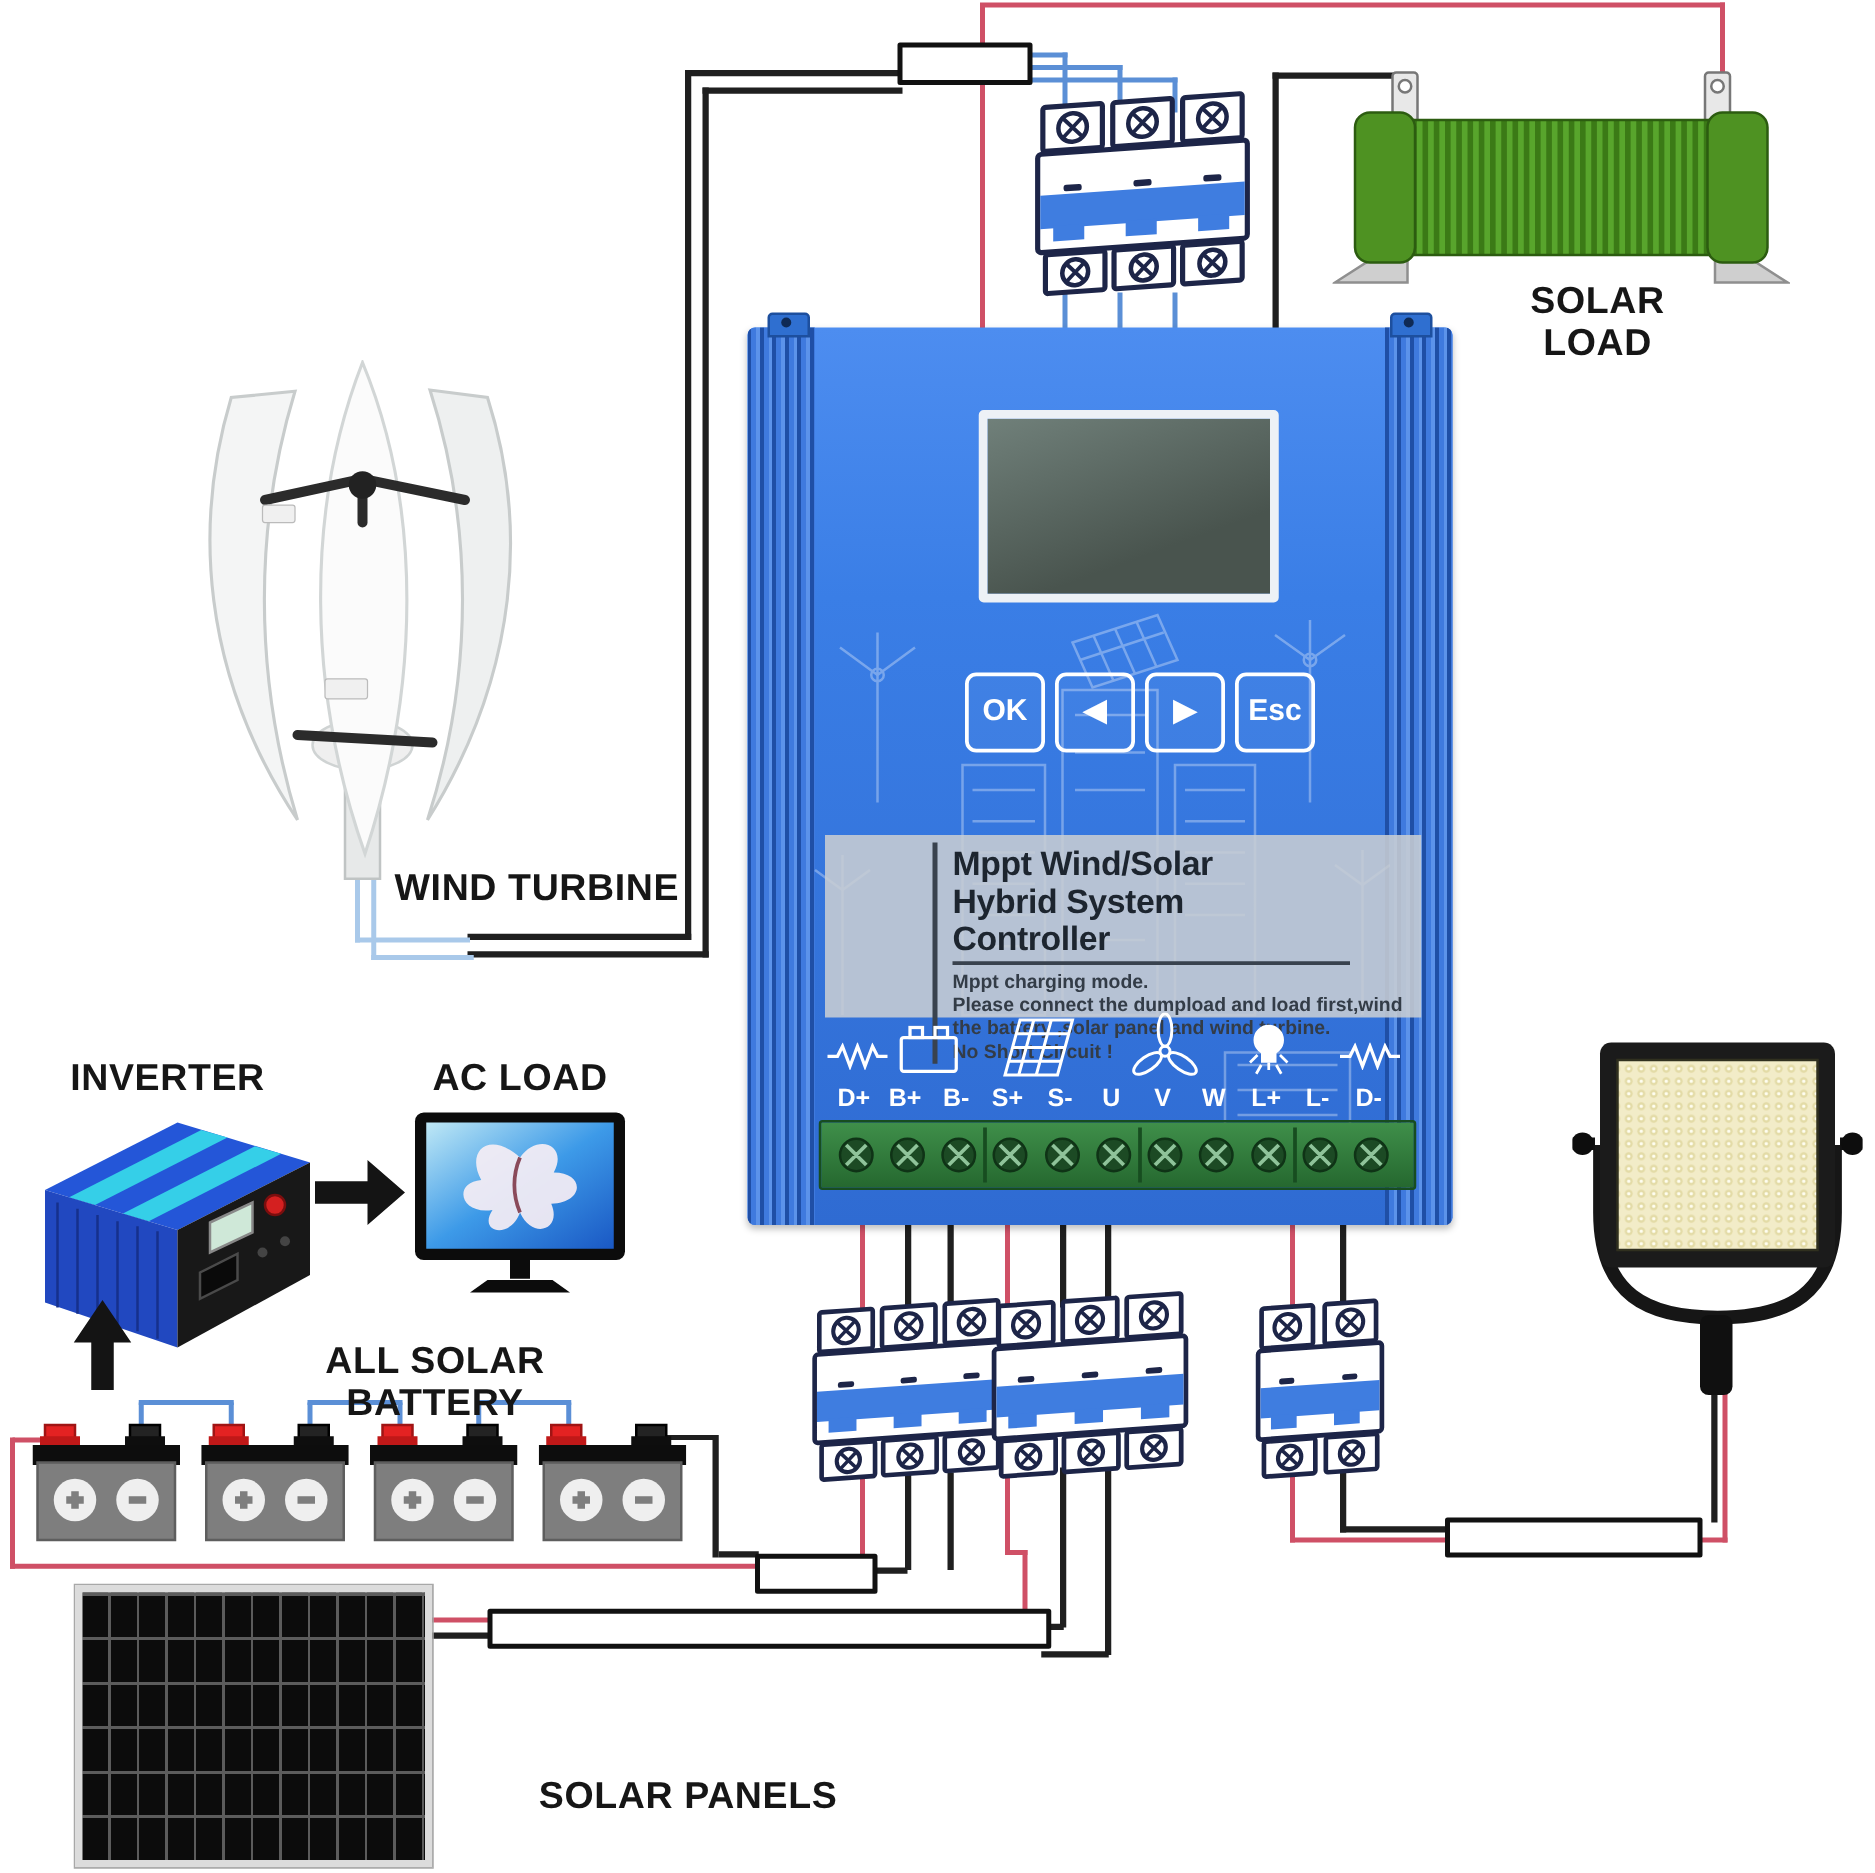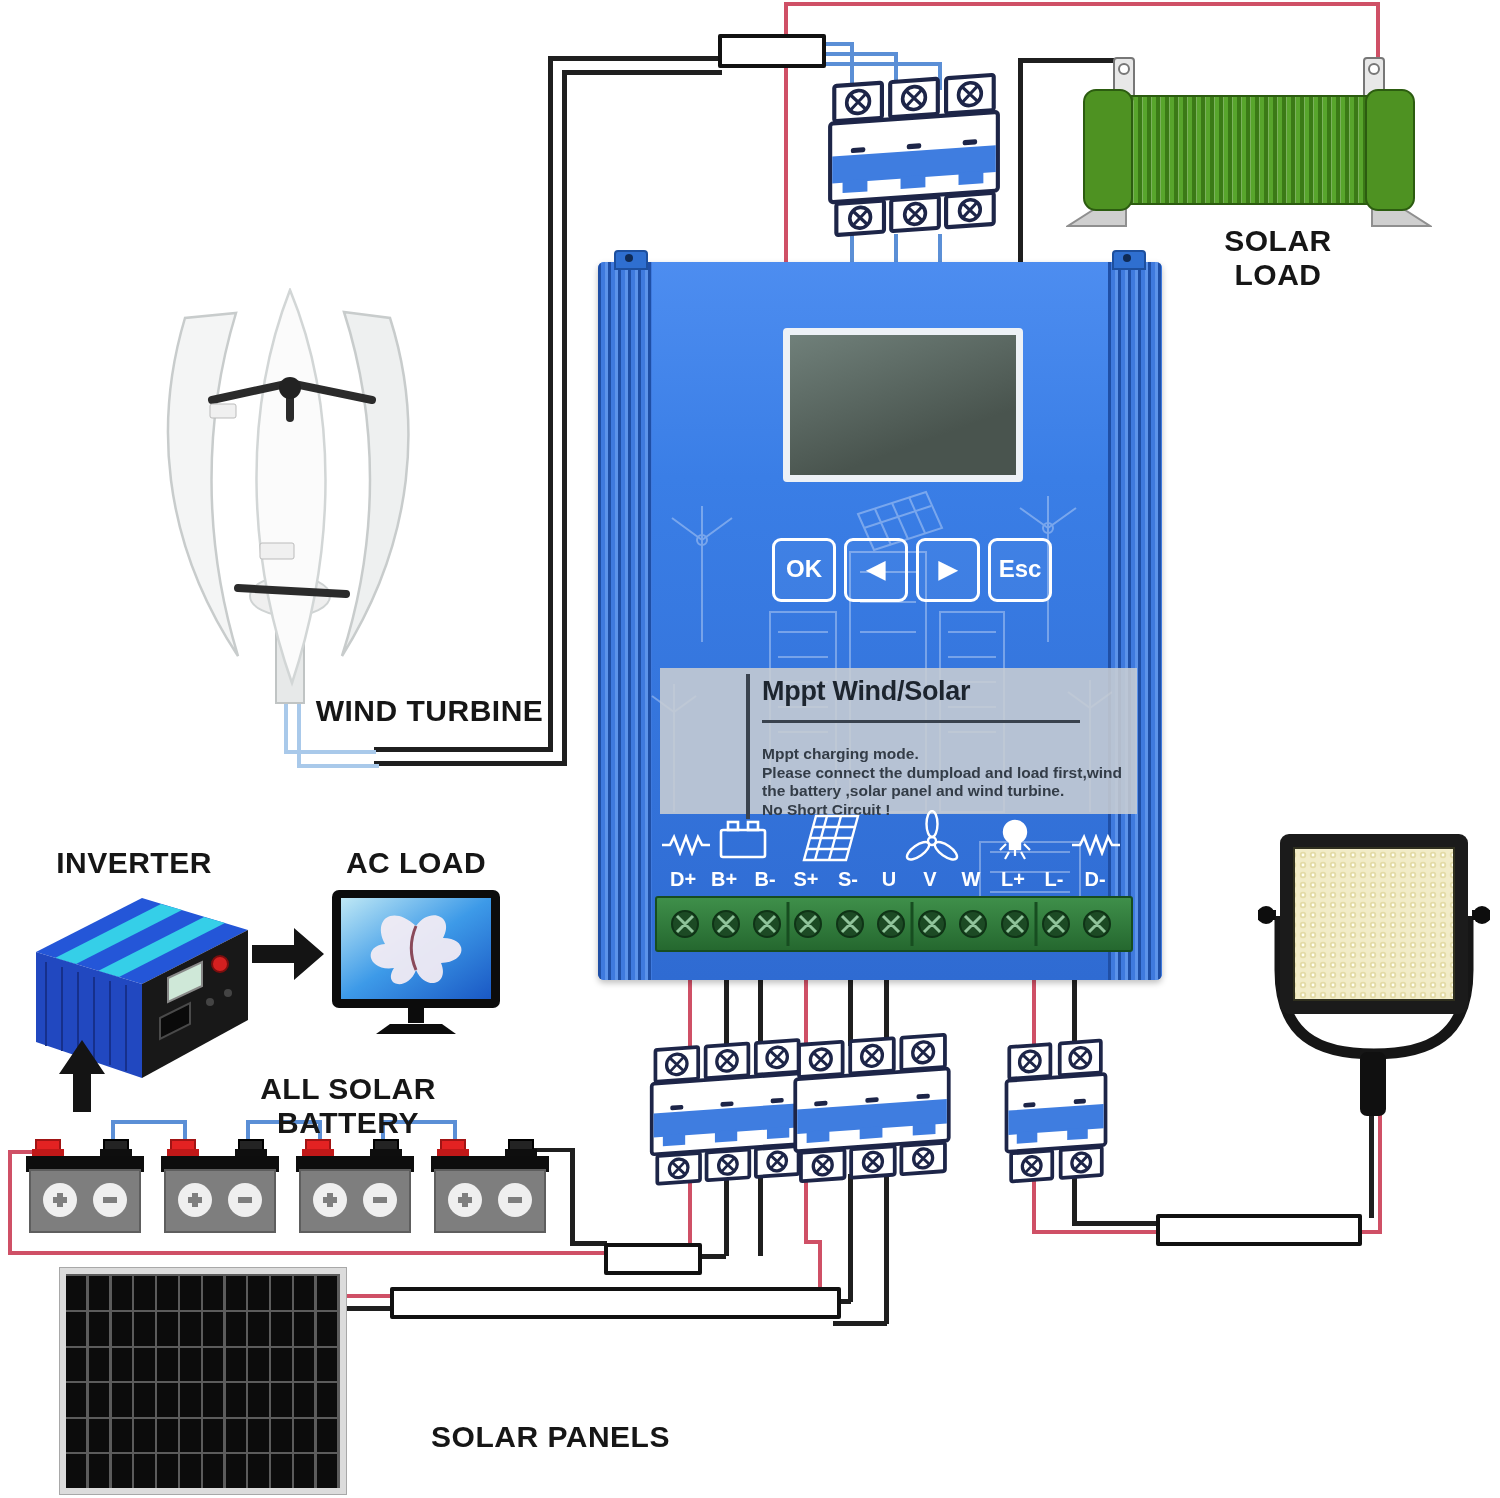--- a/index.html
+++ b/index.html
@@ -23,21 +23,21 @@
   .finR{right:0;left:auto;border-radius:0 6px 6px 0;}
   .tab{position:absolute;top:-12px;width:30px;height:16px;background:#2f6fd0;border:2px solid #1d4f9e;border-radius:4px 4px 0 0;}
   .tab .scr{position:absolute;left:9px;top:2px;width:8px;height:8px;border-radius:50%;background:#0f2a55;}
   #lcd{position:absolute;left:185px;top:66px;width:226px;height:140px;background:linear-gradient(160deg,#70807a,#49544e 70%);
      border:7px solid #edf1f6;border-radius:4px;}
   .btn{position:absolute;top:276px;width:58px;height:58px;border:3px solid #fff;border-radius:9px;
      color:#fff;font-size:24px;font-weight:bold;text-align:center;line-height:56px;z-index:8;background:rgba(255,255,255,.04);}
   #specpanel{position:absolute;left:62px;top:406px;width:477px;height:146px;background:rgba(200,205,211,.88);z-index:7;}
   #specinner{margin:6px 0 0 86px;border-left:4px solid #39424e;padding:2px 0 0 12px;}
   .ttl{font-size:27px;line-height:30px;font-weight:bold;color:#1d252f;letter-spacing:-0.3px;}
-  #ttlbox{border-bottom:3px solid #39424e;width:318px;padding-bottom:14px;margin-bottom:22px;}
+  #ttlbox{border-bottom:3px solid #39424e;width:318px;padding-bottom:3px;margin-bottom:5px;}
   .inst{font-size:15.5px;line-height:18.5px;font-weight:bold;color:#333c47;}
   .tlabel{position:absolute;top:606px;width:44px;text-align:center;color:#fff;font-size:20px;font-weight:bold;z-index:8;}
   #greenblock{position:absolute;left:57px;top:634px;width:474px;height:52px;z-index:7;
      background:linear-gradient(180deg,#3f8f4a,#25682f);border:2px solid #174d20;border-radius:3px;}
   .icon{position:absolute;z-index:8;}
   .wm{position:absolute;left:52px;top:190px;z-index:6;opacity:.32;}
 </style>
 </head>
 <body>
 
@@ -245,20 +245,21 @@
 
     <div class="btn" style="left:174px">OK</div>
     <div class="btn" style="left:246px">◀</div>
     <div class="btn" style="left:318px">▶</div>
     <div class="btn" style="left:390px">Esc</div>
 
     <div id="specpanel">
       <div id="specinner">
         <div id="ttlbox">
           <div class="ttl">Mppt Wind/Solar</div>
+          <div class="ttl">Hybrid System Controller</div>
         </div>
         <div class="inst">Mppt charging mode.</div>
         <div class="inst">Please connect the dumpload and load first,wind</div>
         <div class="inst">the battery ,solar panel and wind turbine.</div>
         <div class="inst">No Short Circuit !</div>
       </div>
     </div>
 
     <svg class="icon" style="left:62px;top:572px" width="52" height="22" viewBox="0 0 52 22">
         <path d="M2,11 h8 l4,-8 6,16 6,-16 6,16 6,-16 4,8 h8" stroke="#fff" stroke-width="2.6" fill="none"></path>

